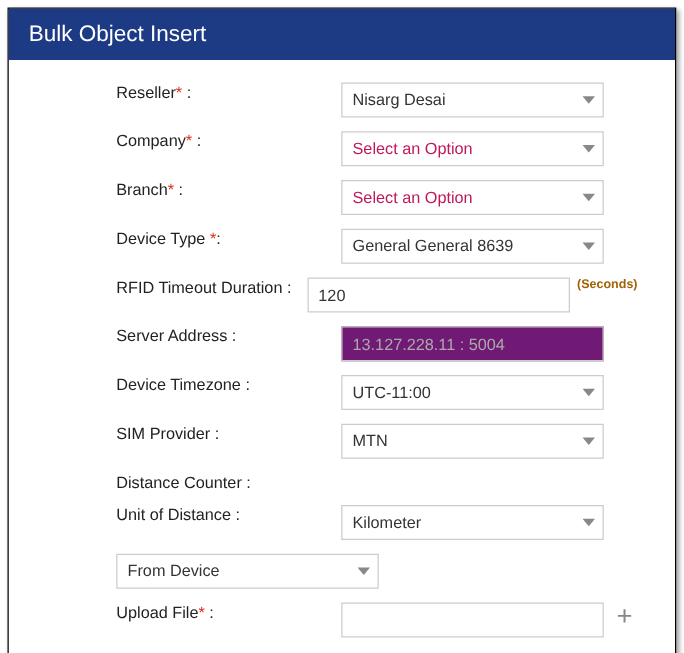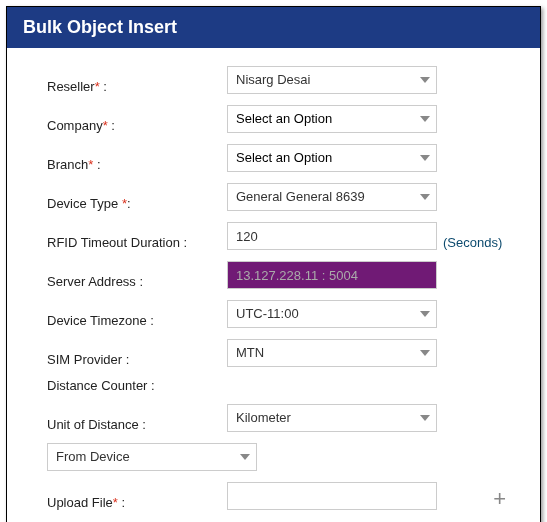--- a/index.html
+++ b/index.html
@@ -12,29 +12,30 @@
     width: 535px;
     border: 1px solid #000;
     box-shadow: 2px 2px 4px rgba(0,0,0,0.4);
     background: #fff;
   }
   .panel-header {
     background: #1d3b84;
     color: #fff;
     padding: 10px 16px;
     font-size: 18px;
-    font-weight: 700;
+    font-weight: 400;
   }
   .form-body {
     padding: 18px 30px 10px 40px;
   }
   .row {
     display: flex;
-    align-items: flex-end;
+    align-items: flex-start;
     margin-bottom: 11px;
+    margin-left: 46px;
   }
   .label {
     width: 180px;
     font-size: 13px;
     color: #222;
   }
   .req { color: #d9301c; }
   .control-wrap {
     flex: 0 0 210px;
     position: relative;
@@ -43,39 +44,40 @@
     width: 210px;
     height: 28px;
     border: 1px solid #ccc;
     background: #fff;
     padding: 4px 28px 4px 8px;
     font-size: 13px;
     color: #333;
     line-height: 18px;
     position: relative;
   }
-  .select.placeholder { color: #000000; }
+  .select.placeholder { color: #be185d; }
   .chevron {
     position: absolute;
     right: 0; top: 0;
     width: 24px; height: 28px;
     display: flex;
     align-items: center;
     justify-content: center;
     pointer-events: none;
   }
   .chevron svg { width: 10px; height: 10px; fill: #888; }
   .text-input {
     padding-right: 8px;
   }
   .text-input.readonly { color: #aaa; background: #701a75; }
   .suffix {
-    font-size: 13px;
-    color: #0c4a6e;
+    font-size: 10px;
+    color: #a16207;
     margin-left: 6px;
+    font-weight: bold;
   }
   .upload-row .text-input { background: #fff; }
   .plus-btn {
     margin-left: auto;
     font-size: 22px;
     color: #888;
     cursor: pointer;
     padding: 0 4px;
     line-height: 1;
   }

